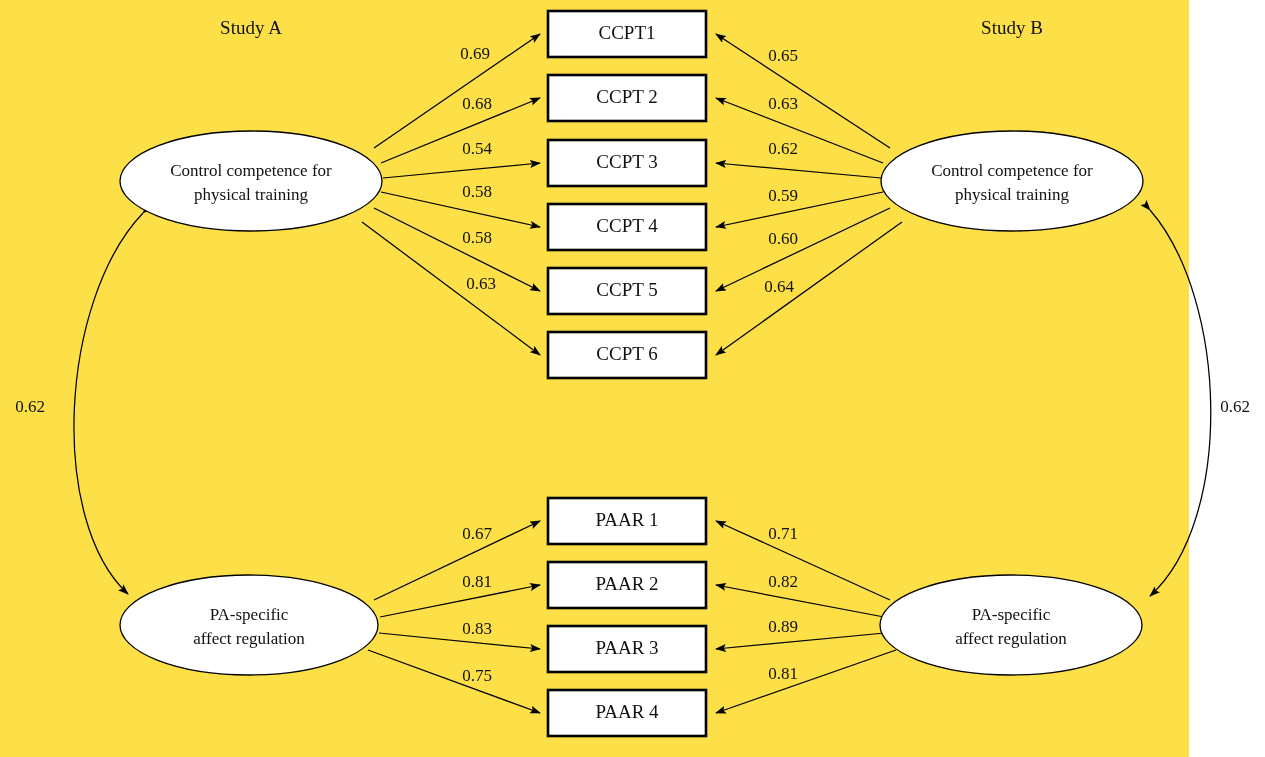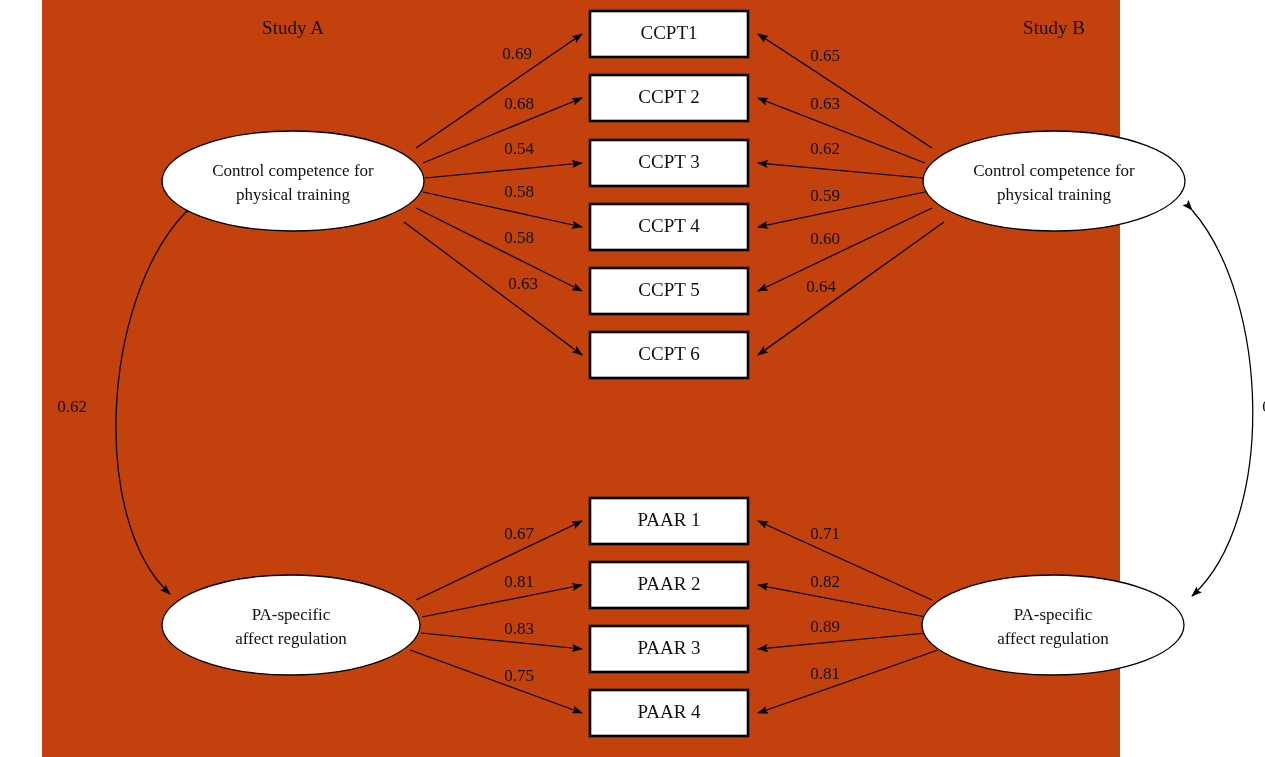--- a/index.html
+++ b/index.html
@@ -9,24 +9,23 @@
     background: #ffffff;
   }
   body {
     width: 1265px;
     height: 757px;
     font-family: "Liberation Serif", "DejaVu Serif", serif;
     overflow: hidden;
   }
   #diagram-root {
     position: relative;
-    width: 1078px;
+    width: 1189px;
     height: 757px;
-    background: #c2410c;
-    margin-left: 42px;
+    background: #fde047;
   }
   svg.sem-canvas {
     position: absolute;
     top: 0;
     left: 0;
     width: 1265px;
     height: 757px;
     display: block;
   }
   .study-title {

